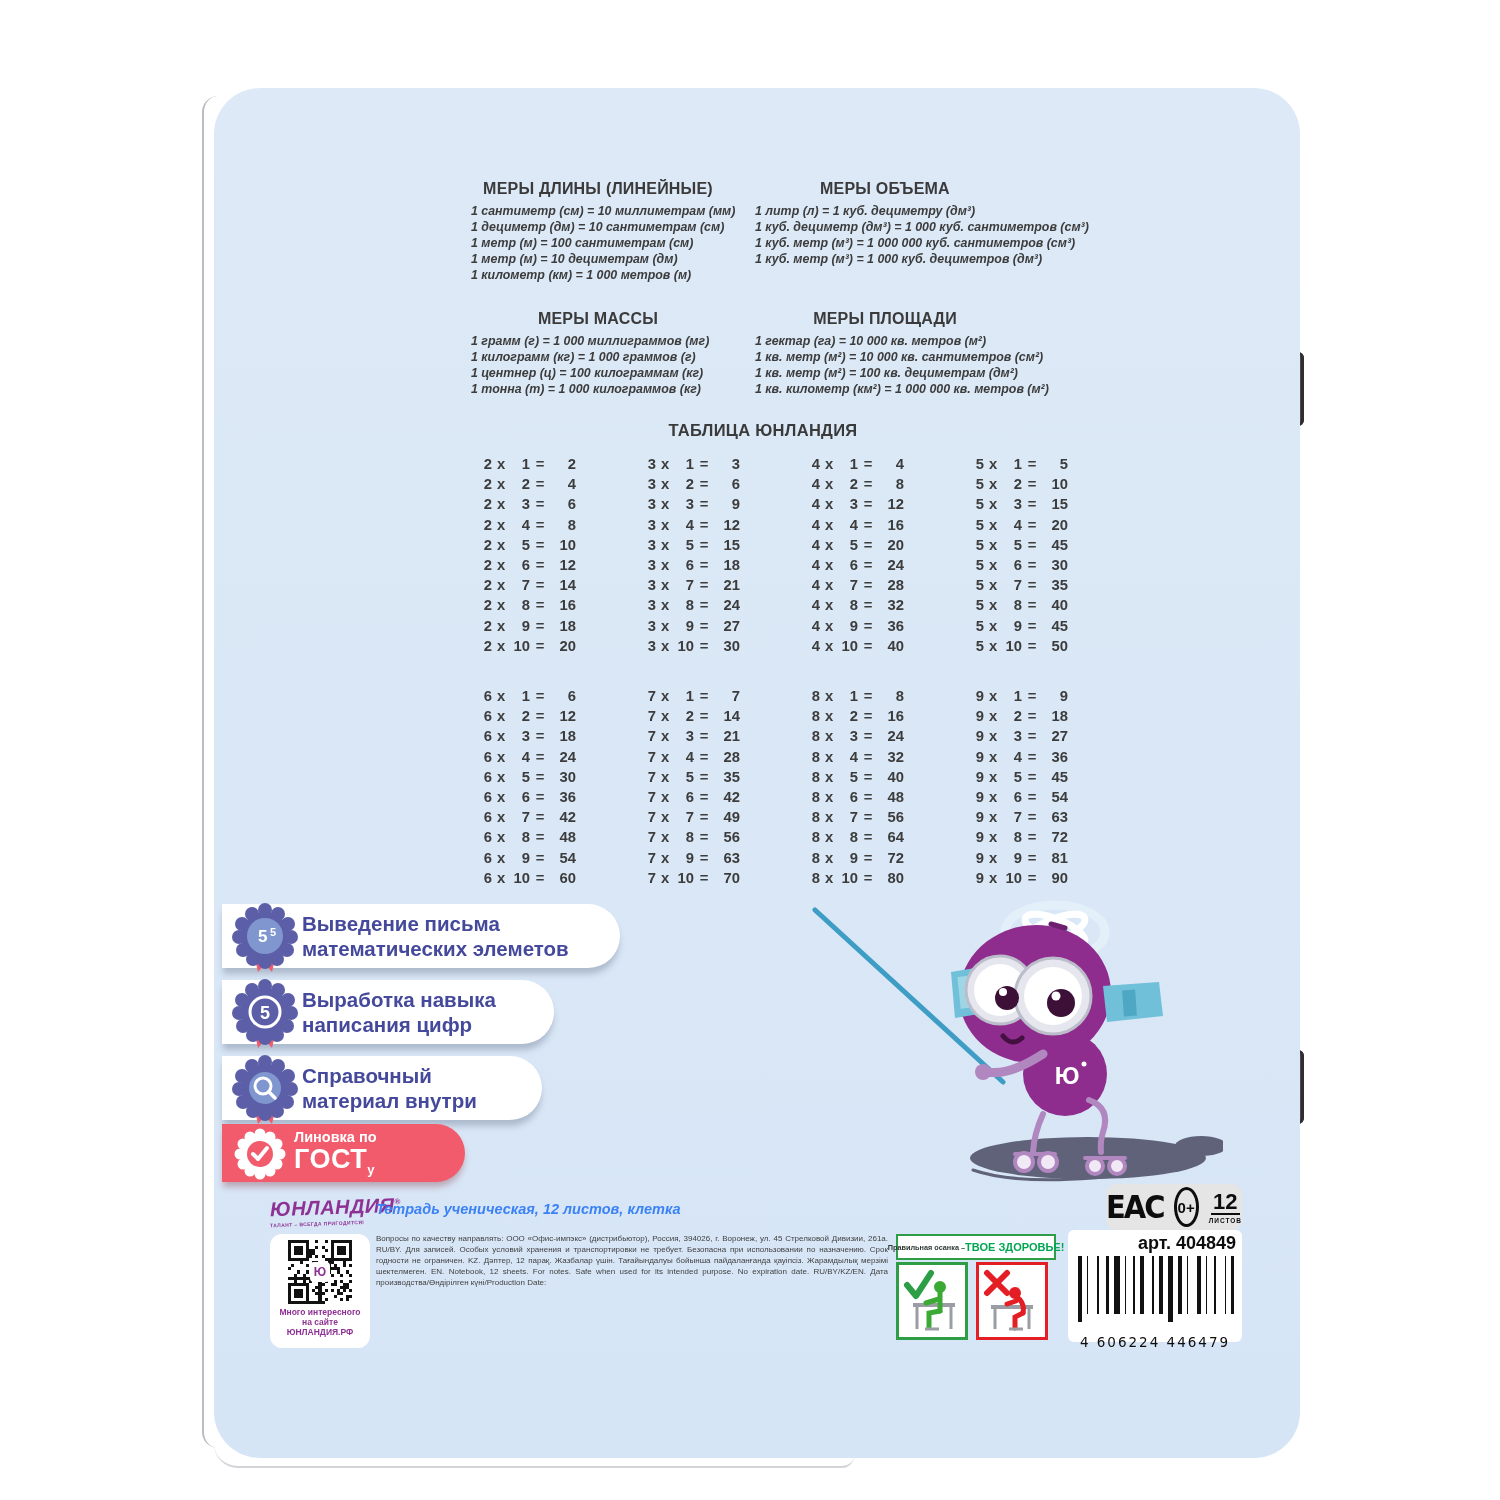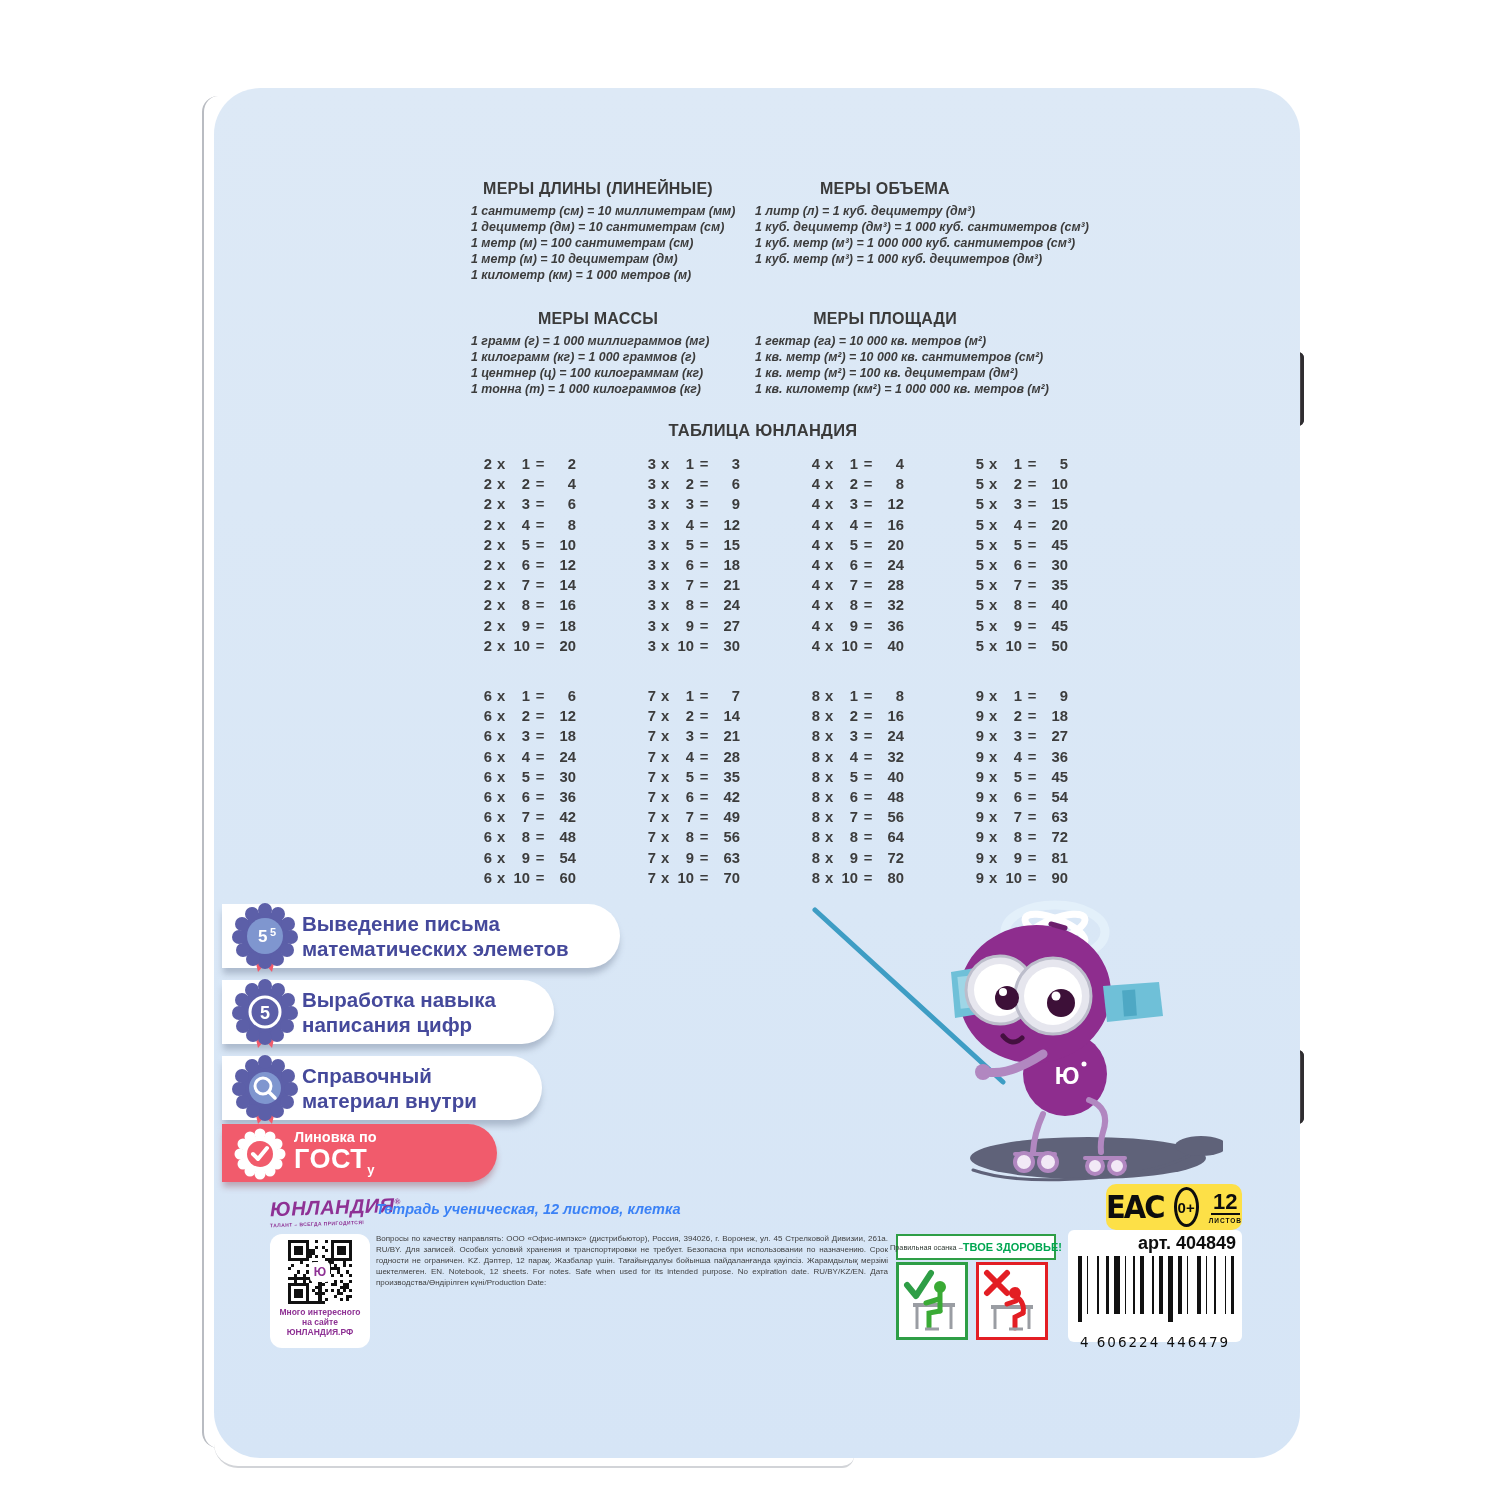--- a/index.html
+++ b/index.html
@@ -24,40 +24,40 @@
   .eq .a{width:16px;text-align:right;}
   .eq .x{width:18px;text-align:center;}
   .eq .b{width:20px;text-align:right;}
   .eq .e{width:20px;text-align:center;}
   .eq .p{width:26px;text-align:right;}
   
   .fcard{background:#ffffff;border-radius:0 34px 34px 0;box-shadow:0 7px 6px -1px rgba(120,132,155,.45);}
   .fcard .ftext{position:absolute;left:80px;top:50%;transform:translateY(-50%);
     font-weight:bold;font-size:20.5px;line-height:24.5px;color:#45499b;white-space:nowrap;}
   .ficon{position:absolute;left:12px;top:2px;width:62px;height:84px;overflow:visible;}
-  .fcard-red{background:#f15b6c;border-radius:0 30px 30px 0;box-shadow:0 6px 6px -1px rgba(150,90,105,.45);padding-left:32px;}
+  .fcard-red{background:#f15b6c;border-radius:0 30px 30px 0;box-shadow:0 6px 6px -1px rgba(150,90,105,.45);}
   .fcard-red .gost{position:absolute;left:72px;top:6px;color:#ffffff;line-height:1;}
   .gost .l1{font-weight:bold;font-size:14.5px;display:block;margin-bottom:1px;}
   .gost .l2{font-weight:bold;font-size:27px;letter-spacing:.5px;}
   .gost .l2 sub{font-size:13px;font-weight:bold;}
   
   .brand-logo{color:#8e3194;font-weight:bold;font-style:italic;font-size:20px;letter-spacing:.4px;transform:rotate(-2deg);white-space:nowrap;}
   .brand-logo sup{font-size:8px;}
   .brand-tag{font-size:5px;color:#8e3194;font-weight:bold;letter-spacing:.4px;margin-top:1px;transform:rotate(-2deg);}
   .qr-box{background:#ffffff;border-radius:12px;text-align:center;}
   .qr-caption{font-size:8.5px;font-weight:bold;color:#8e3194;line-height:10px;margin-top:3px;}
   .prod-title{font-weight:bold;font-size:14.5px;color:#3b82f6;font-style:italic;}
   .legal{font-size:8px;color:#3f3f3f;line-height:11px;text-align:justify;}
   .posture-hdr{background:#ffffff;border:2px solid #2e9e46;display:flex;align-items:center;justify-content:center;white-space:nowrap;}
-  .posture-hdr .p1{font-size:7.3px;font-weight:normal;color:#2f3a33;}
+  .posture-hdr .p1{font-size:7.3px;font-weight:bold;color:#2f3a33;}
   .posture-hdr .p2{font-size:11px;font-weight:bold;color:#00a651;}
   .pbox{background:#ffffff;}
   .pbox.good{border:3px solid #2e9e46;}
   .pbox.bad{border:3px solid #e31e24;}
-  .eac-box{background:#fde047;border-radius:10px;display:flex;align-items:center;justify-content:center;gap:10px;}
+  .eac-box{background:#e5e5e5;border-radius:10px;display:flex;align-items:center;justify-content:center;gap:10px;}
   .eac-mark{font-weight:900;font-size:29px;letter-spacing:-2px;color:#0d0d0d;font-family:"DejaVu Sans",sans-serif;transform:scaleY(1.08);}
   .age-mark{width:34px;height:34px;border:3px solid #0d0d0d;border-radius:50%;display:flex;align-items:center;justify-content:center;font-weight:bold;font-size:15px;color:#0d0d0d;}
   .sheets{display:flex;flex-direction:column;align-items:center;color:#0d0d0d;}
   .sheets .n{font-weight:bold;font-size:22px;line-height:22px;border-bottom:2.5px solid #0d0d0d;padding:0 2px;}
   .sheets .w{font-size:6.5px;letter-spacing:1px;margin-top:2px;font-weight:bold;}
   .code-box{background:#ffffff;border-radius:6px;text-align:center;}
   .sku{font-weight:bold;font-size:18px;color:#0d0d0d;text-align:right;padding:3px 6px 0 0;}
   .bars{display:block;margin:2px auto 0 auto;}
   .bdigits{font-size:13.5px;color:#0d0d0d;letter-spacing:2px;margin-top:12px;font-family:"DejaVu Sans",sans-serif;text-align:center;}
 </style>

